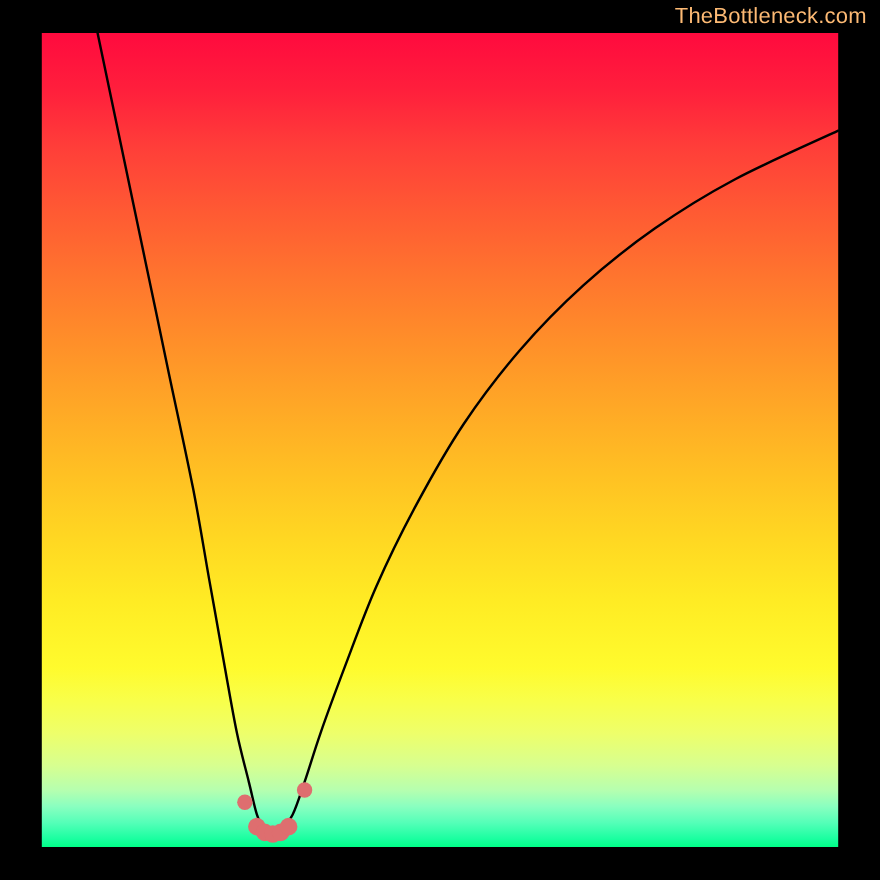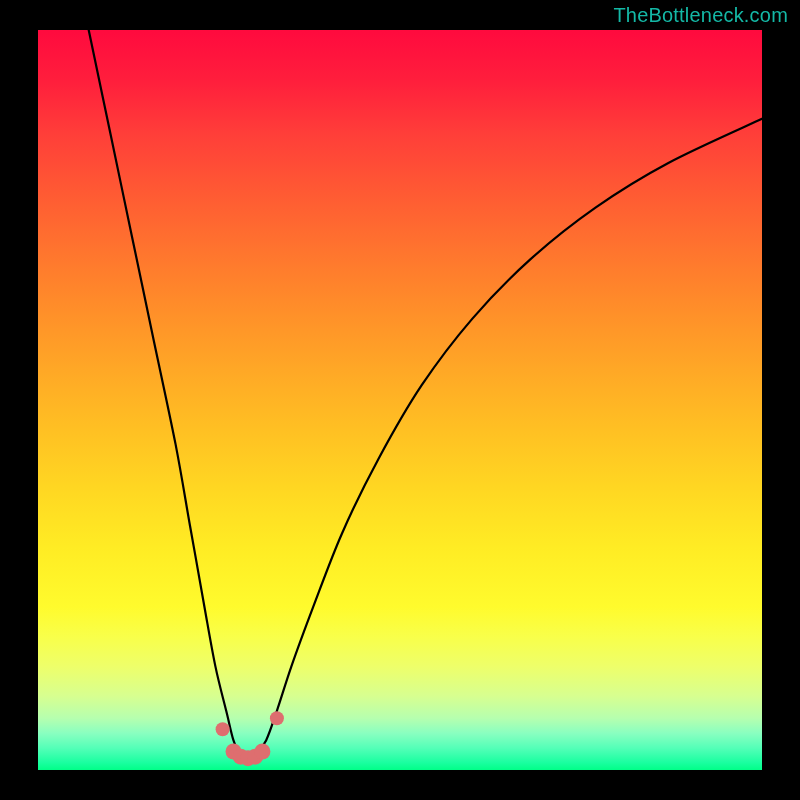--- a/index.html
+++ b/index.html
@@ -44,21 +44,21 @@
       #8affc0 95%,
       #55ffb8 97%,
       #1affa0 99%,
       #00ff88 100%
     );
   }
   .watermark {
     position: absolute;
     top: 4px;
     right: 12px;
-    color: #14b8a6;
+    color: #fdba74;
     font-size: 20px;
     font-weight: 500;
     letter-spacing: 0.2px;
     user-select: none;
   }
   svg.curve-layer {
     position: absolute;
     left: 0;
     top: 0;
     width: 724px;

